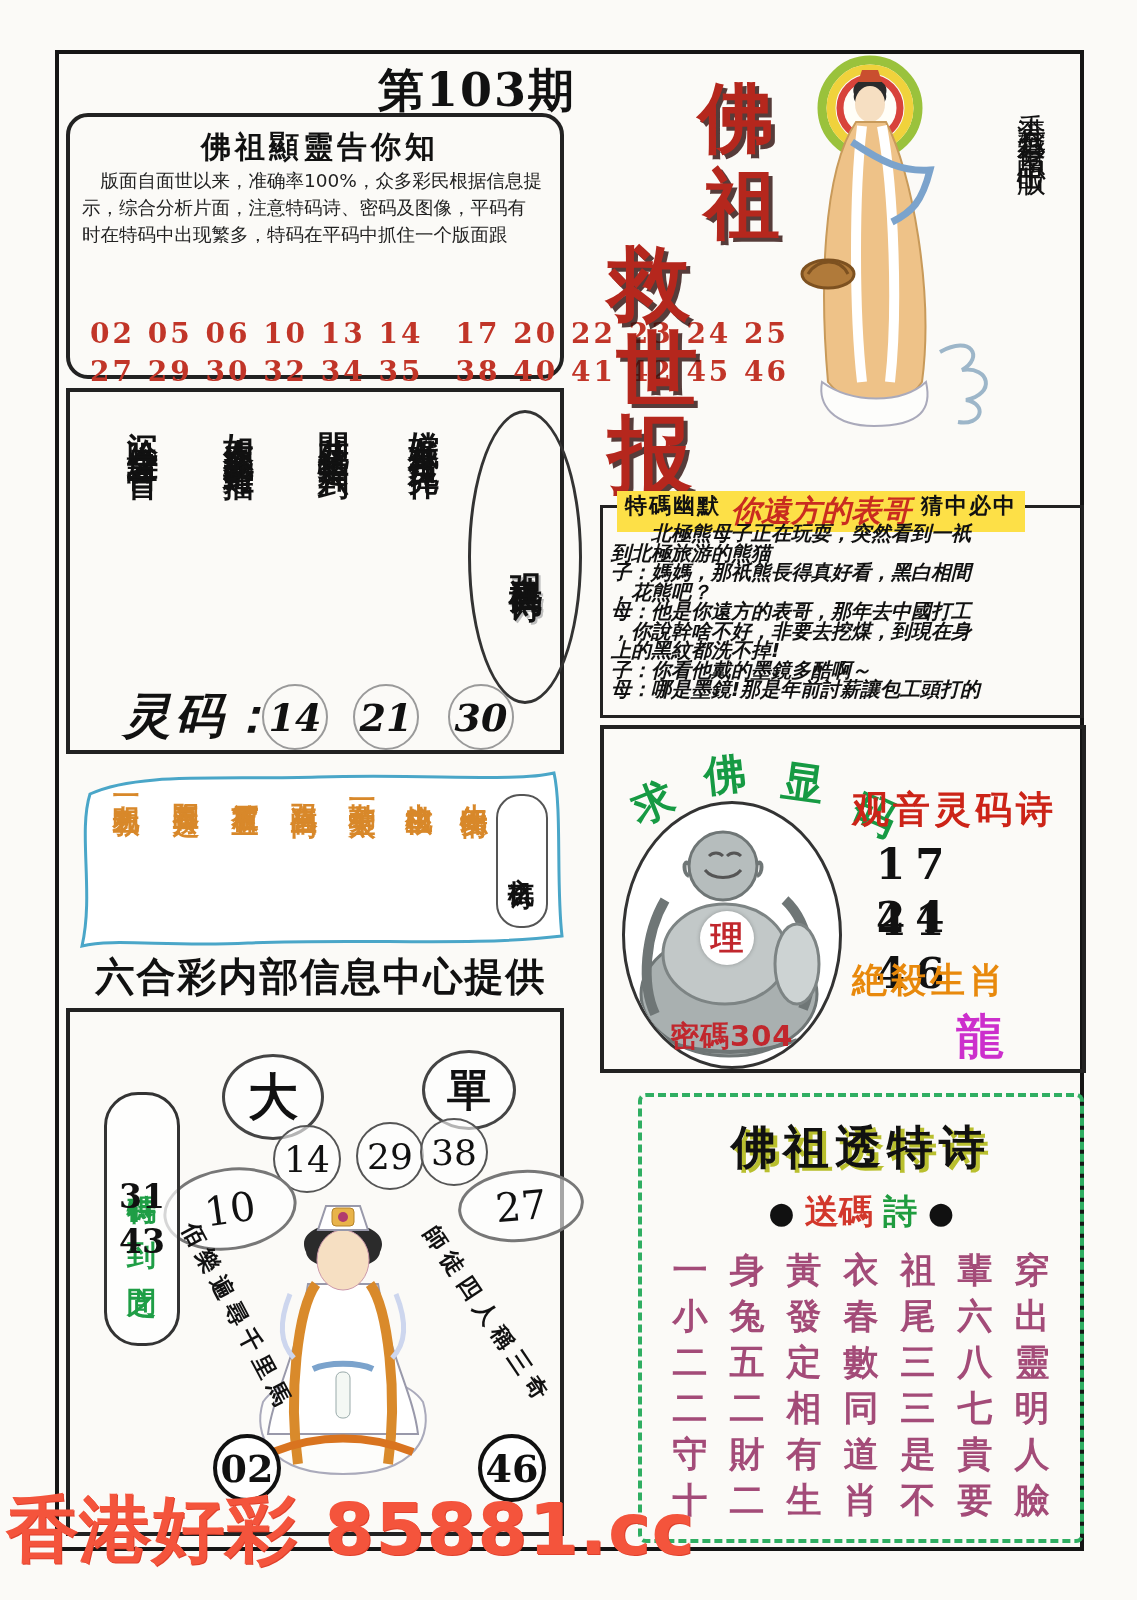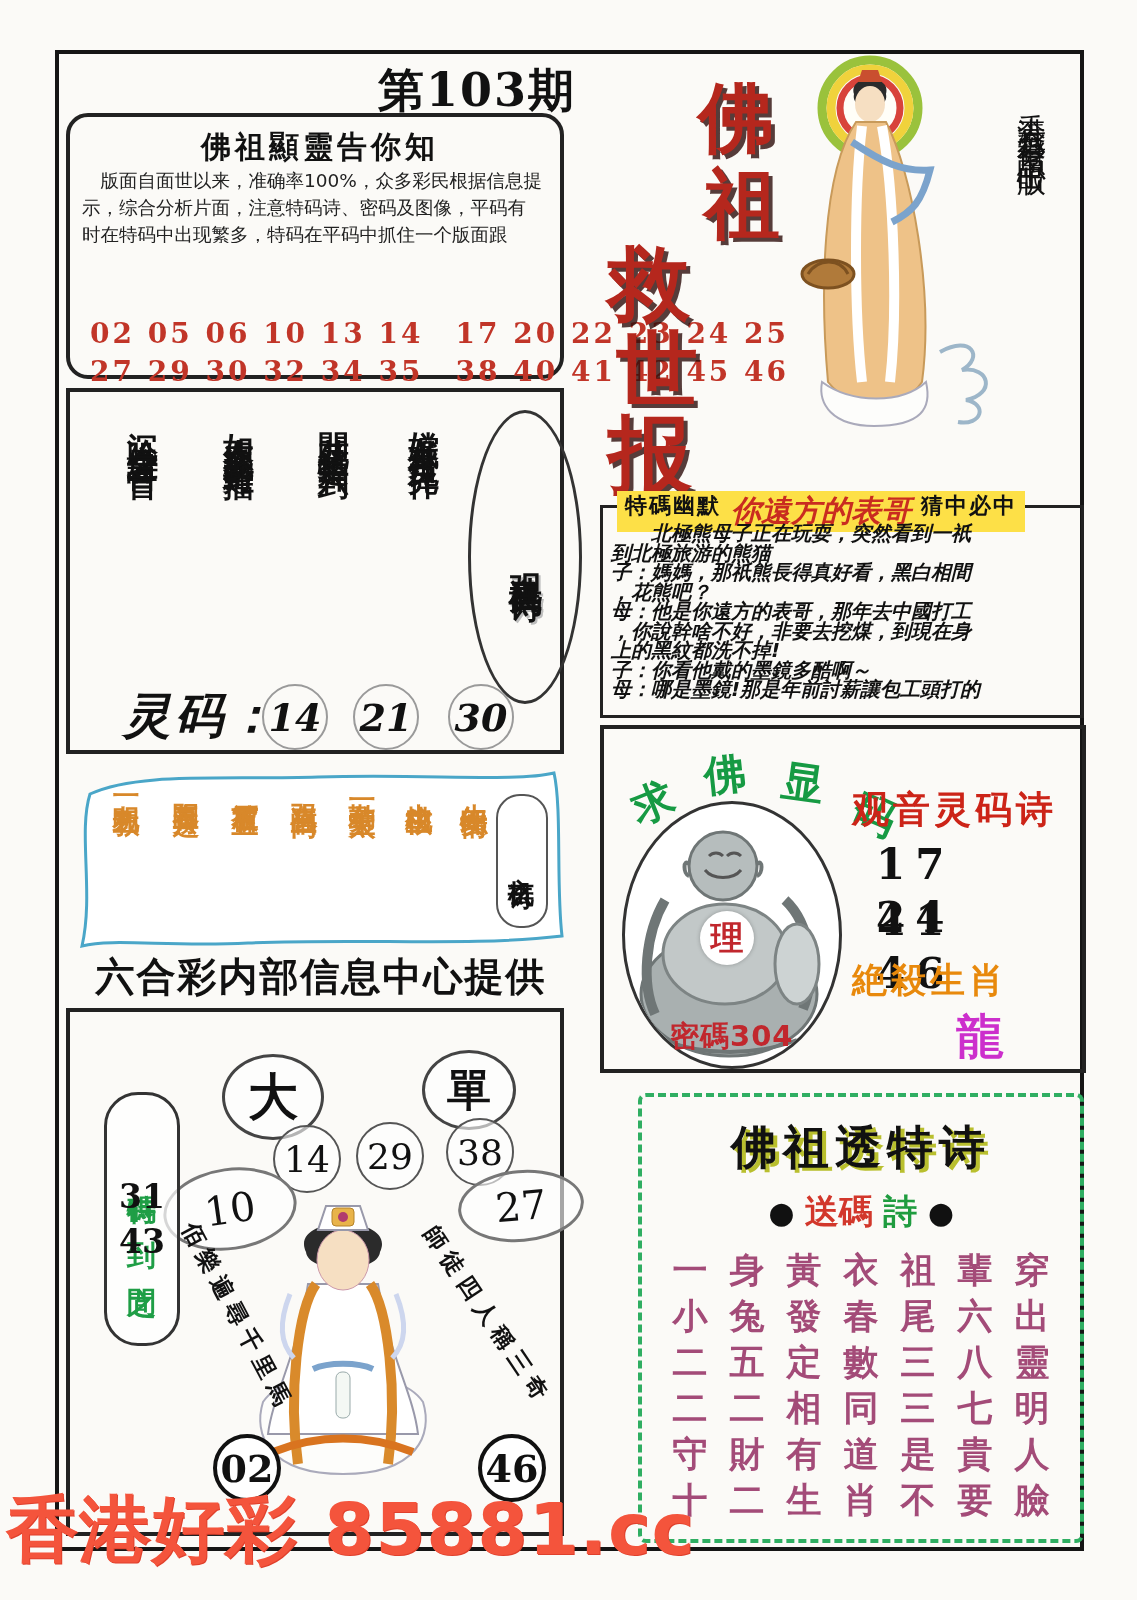--- a/index.html
+++ b/index.html
@@ -44,21 +44,21 @@
   .xj-pill .vcol{font-size:26px;font-weight:bold;letter-spacing:3px;}
   .provider{left:82px;top:950px;width:478px;text-align:center;font-size:39px;font-weight:bold;letter-spacing:2px;white-space:nowrap;}
   
   .pred{left:66px;top:1008px;width:490px;height:520px;border-width:4px;}
   .oval{border:3px solid #444;border-radius:50%;display:flex;align-items:center;justify-content:center;
         font-weight:bold;background:rgba(255,255,255,.6);}
   .big-oval{left:152px;top:42px;width:96px;height:80px;font-size:50px;}
   .odd-oval{left:352px;top:38px;width:88px;height:74px;font-size:44px;}
   .ncirc{border:2.5px solid #555;border-radius:50%;width:64px;height:64px;display:flex;align-items:center;justify-content:center;
          font-size:36px;font-family:"DejaVu Serif","Liberation Serif",serif;background:rgba(255,255,255,.6);}
-  .nc0{left:203px;top:113px;} .nc1{left:286px;top:110px;} .nc2{left:376px;top:106px;text-align:right;}
+  .nc0{left:203px;top:113px;} .nc1{left:286px;top:110px;} .nc2{left:350px;top:106px;text-align:right;}
   .nell{border:3px solid #777;border-radius:50%;display:flex;align-items:center;justify-content:center;
         font-size:40px;font-family:"DejaVu Serif","Liberation Serif",serif;background:rgba(255,255,255,.6);}
   .ne0{left:93px;top:156px;width:128px;height:76px;transform:rotate(-8deg);}
   .ne1{left:388px;top:158px;width:120px;height:66px;transform:rotate(-5deg);}
   .range-pill{left:34px;top:80px;width:70px;height:248px;border:3px solid #333;border-radius:34px;
               display:flex;flex-direction:column;align-items:center;justify-content:center;gap:2px;background:rgba(255,255,255,.7);}
   .range-pill .g{color:#1f9e46;font-size:29px;font-weight:bold;writing-mode:vertical-rl;text-orientation:upright;letter-spacing:2px;}
   .range-pill .n{color:#111;font-size:33px;font-weight:bold;font-family:"DejaVu Serif","Liberation Serif",serif;}
   .diag{font-size:23px;font-weight:bold;letter-spacing:7px;white-space:nowrap;transform-origin:left top;}
   .dg-l{left:132px;top:205px;transform:rotate(62deg);}

